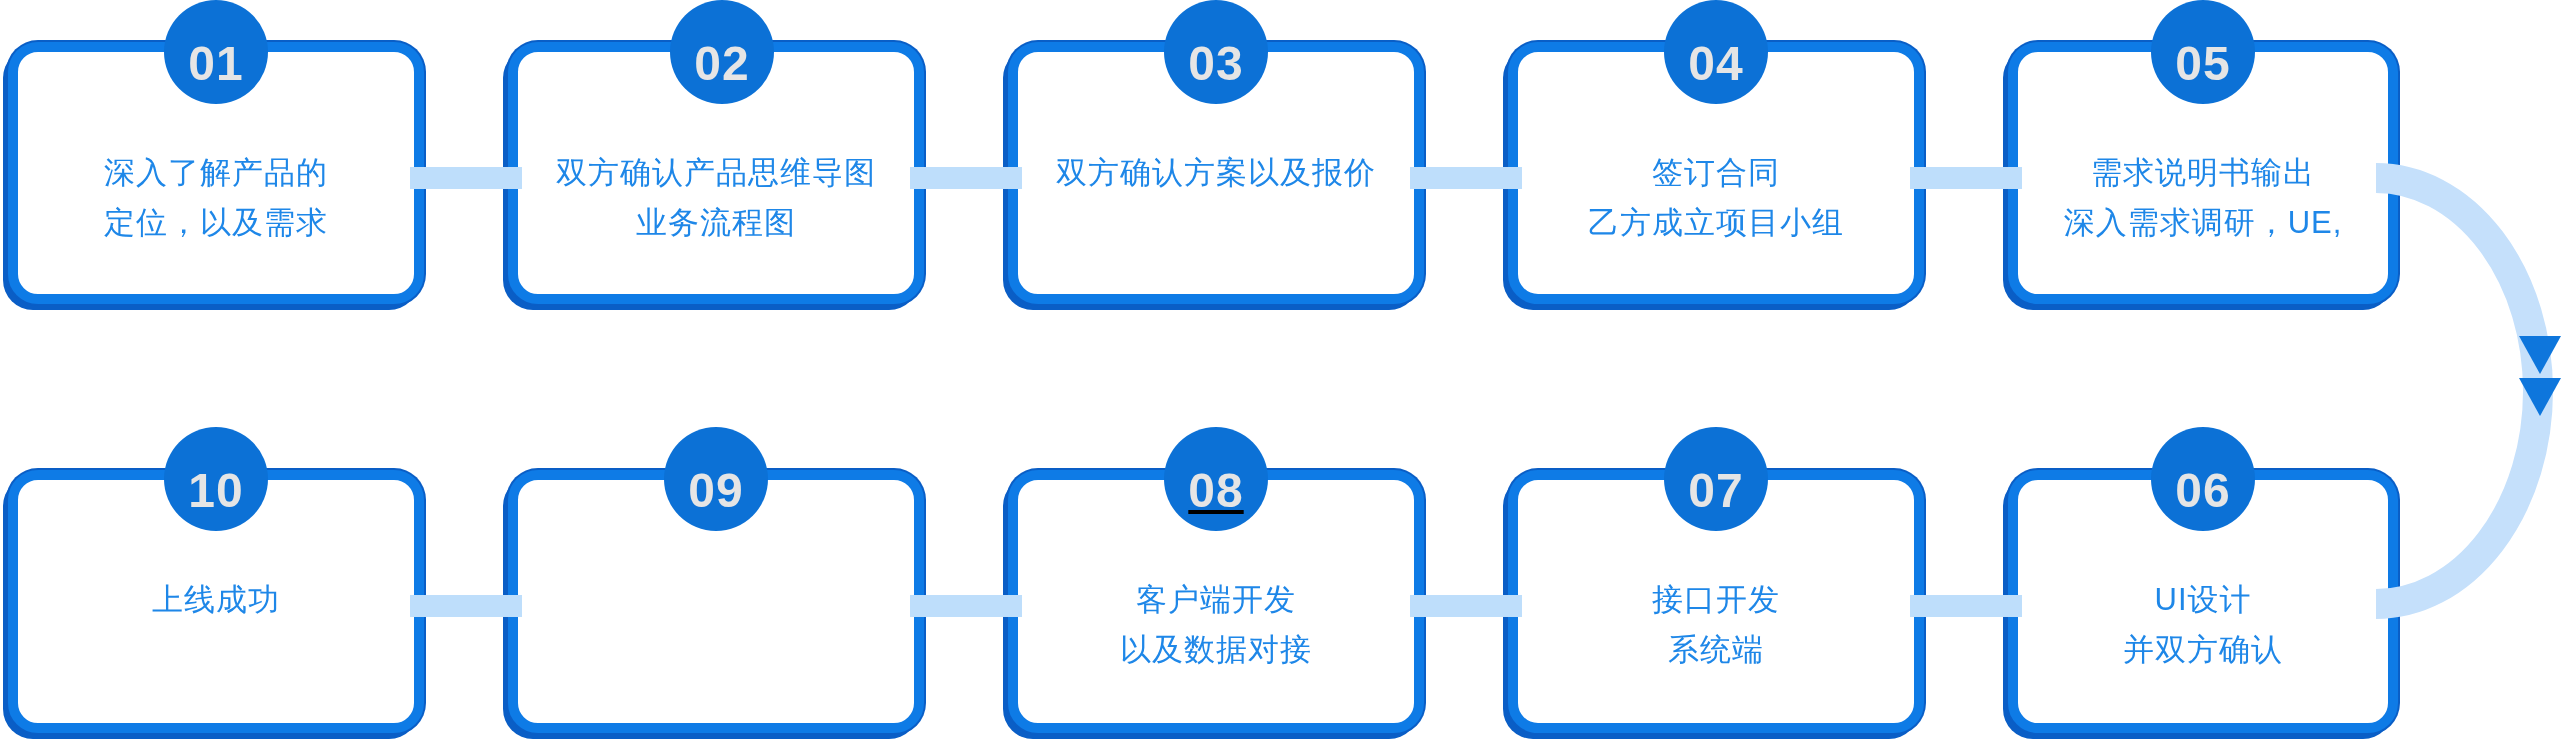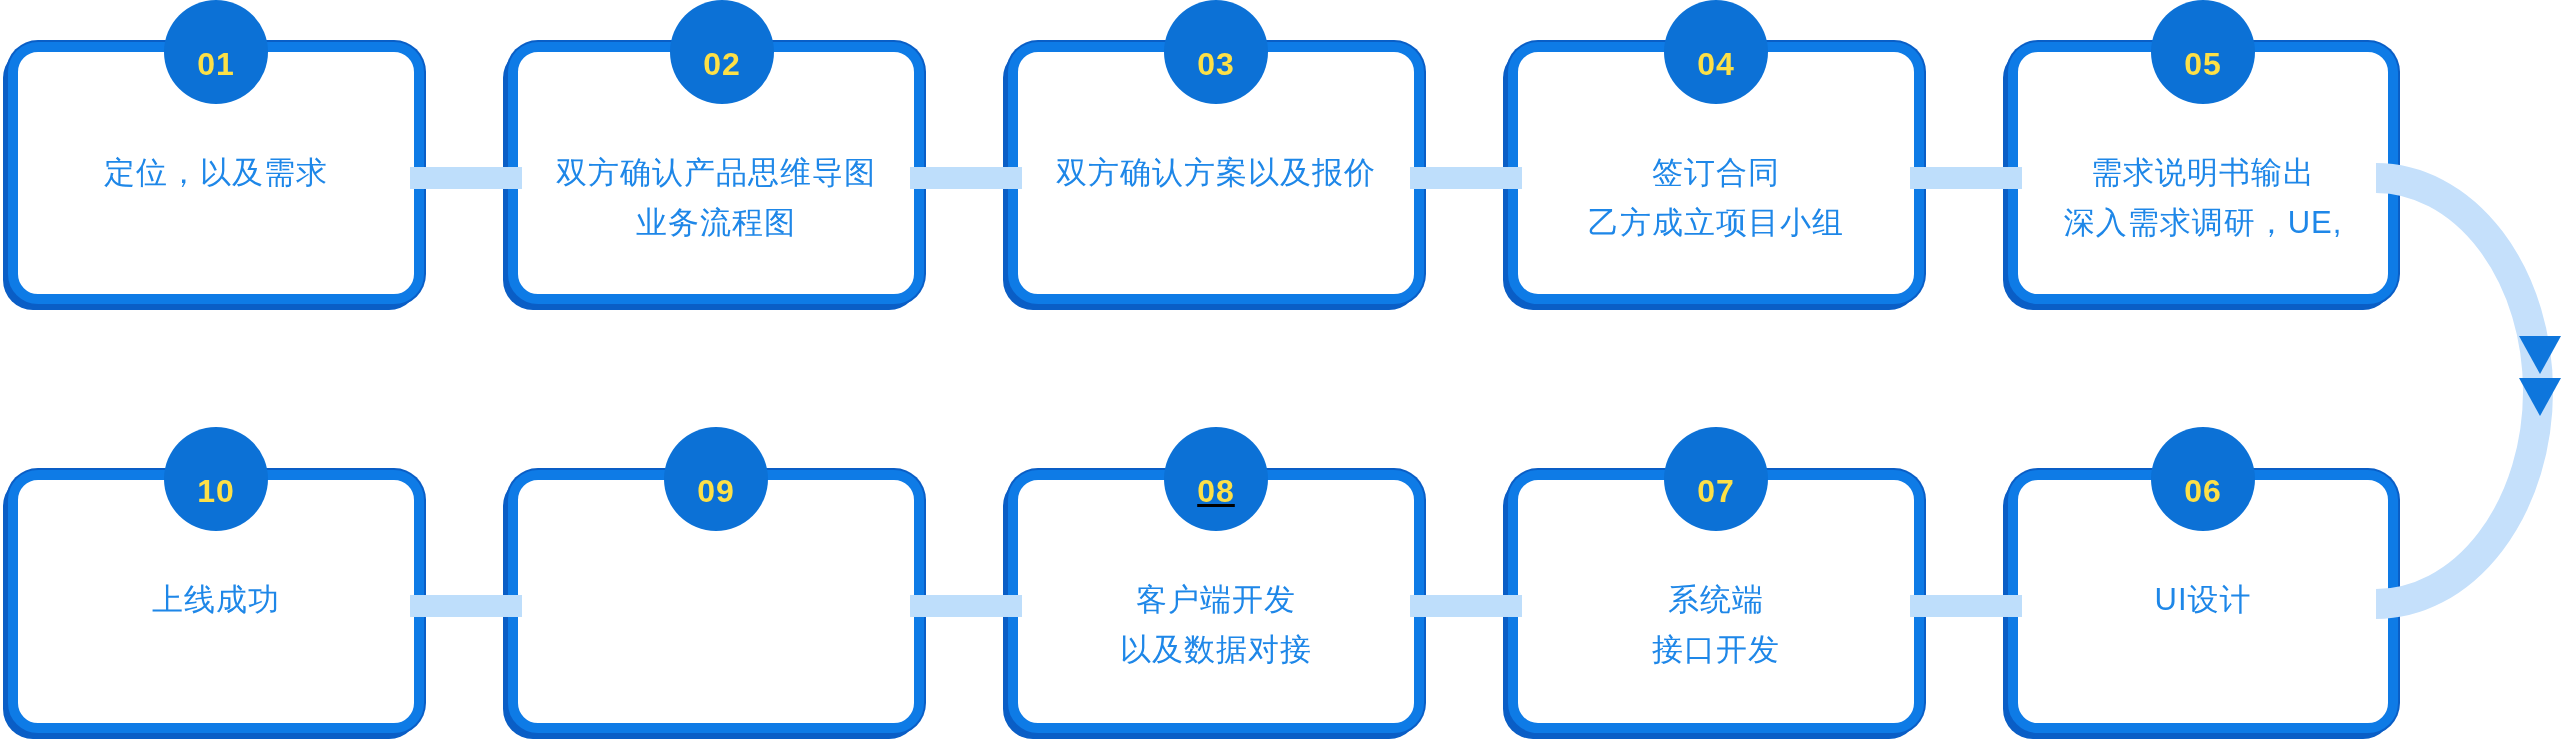--- a/index.html
+++ b/index.html
@@ -24,22 +24,22 @@
   .row2 .panel{top:43px;height:263px;}
   .badge{
     position:absolute;top:0;
     width:104px;height:104px;
     border-radius:50%;
     background:#0c71d6;
     z-index:2;
     display:flex;align-items:center;justify-content:center;
   }
   .badge span{
-    color:#fde047;
-    font-size:32px;
+    color:#e5e5e5;
+    font-size:48px;
     font-weight:600;
     letter-spacing:1px;
     line-height:1;
     margin-top:24px;
   }
   .step-text{
     position:absolute;left:0;right:0;top:148px;
     text-align:center;
     color:#1e87e8;
     font-size:31px;
@@ -61,20 +61,21 @@
   }
 </style>
 </head>
 <body>
 
 <div class="canvas">
 
   <div class="step row1" style="left:8px;top:0;width:416px;height:304px;">
     <div class="panel"></div>
     <div class="step-text">
+      <div>深入了解产品的</div>
       <div>定位，以及需求</div>
     </div>
     <div class="badge" style="left:156px;">
       <span>01</span>
     </div>
   </div>
 
   <div class="step row1" style="left:508px;top:0;width:416px;height:304px;">
     <div class="panel"></div>
     <div class="step-text">
@@ -142,32 +143,33 @@
       <div>以及数据对接</div>
     </div>
     <div class="badge" style="left:156px;text-decoration:underline;">
       <span>08</span>
     </div>
   </div>
 
   <div class="step row2" style="left:1508px;top:427px;width:416px;height:306px;">
     <div class="panel"></div>
     <div class="step-text">
+      <div>接口开发</div>
       <div>系统端</div>
-      <div>接口开发</div>
     </div>
     <div class="badge" style="left:156px;">
       <span>07</span>
     </div>
   </div>
 
   <div class="step row2" style="left:2008px;top:427px;width:390px;height:306px;">
     <div class="panel"></div>
     <div class="step-text">
       <div>UI设计</div>
+      <div>并双方确认</div>
     </div>
     <div class="badge" style="left:143px;">
       <span>06</span>
     </div>
   </div>
 
   <div class="connector" style="left:410px;top:167px;width:112px;"></div>
   <div class="connector" style="left:910px;top:167px;width:112px;"></div>
   <div class="connector" style="left:1410px;top:167px;width:112px;"></div>
   <div class="connector" style="left:1910px;top:167px;width:112px;"></div>

